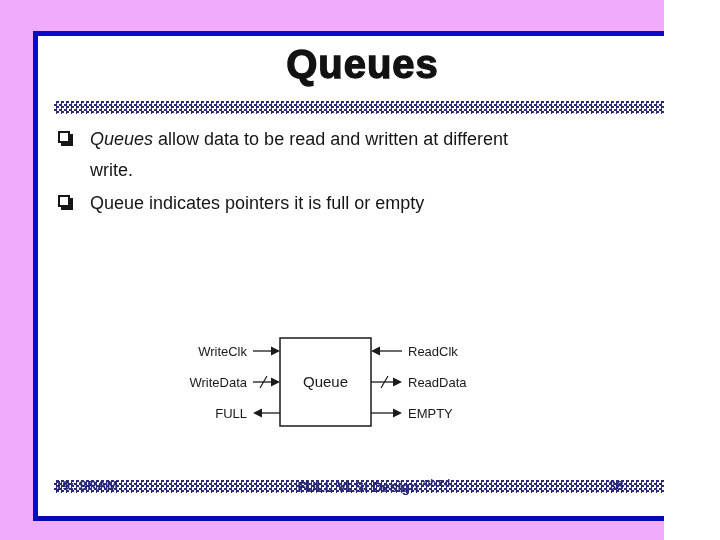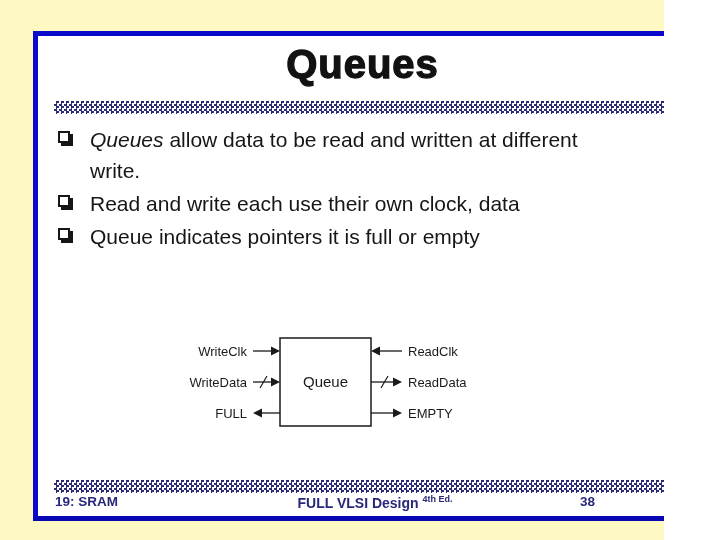--- a/index.html
+++ b/index.html
@@ -3,21 +3,21 @@
 <meta charset="utf-8">
 <style>
   * { margin: 0; padding: 0; box-sizing: border-box; }
   html, body { background: #ffffff; }
   body { font-family: "Liberation Sans", sans-serif; }
 
   .canvas {
     position: relative;
     width: 664px;
     height: 540px;
-    background: #fef9c3;
+    background: #f0abfc;
     overflow: hidden;
   }
 
   .slide {
     position: absolute;
     left: 33px; top: 31px;
     width: 658px; height: 490px;
     background: #ffffff;
     border: 5px solid #0a0acc;
     border-bottom-color: #0707b4;
@@ -45,21 +45,21 @@
     background-size: 5px 5px;
   }
   .hatch-top { top: 101px; }
   .hatch-bottom { top: 480px; }
 
   .bullets {
     position: absolute;
     left: 58px; top: 124px;
     width: 600px;
     list-style: none;
-    font-size: 21px;
+    font-size: 18px;
     line-height: 31px;
     color: #161616;
   }
   .bullets li {
     position: relative;
     padding-left: 32px;
     margin-bottom: 2px;
   }
   .bullet-sq {
     position: absolute;
@@ -83,47 +83,47 @@
     fill: #1a1a1a;
   }
   .box-label {
     font-family: "Liberation Sans", sans-serif;
     font-size: 15px;
     fill: #1a1a1a;
   }
 
   .footer-left, .footer-center, .footer-right {
     position: absolute;
-    top: 494px;
+    top: 478px;
     font-size: 13.5px;
     font-weight: bold;
     color: #28287a;
   }
   .footer-left { left: 55px; }
   .footer-center { left: 150px; width: 450px; text-align: center; font-size: 14px; }
   .footer-center sup { font-size: 9px; font-weight: bold; margin-top: 32px; }
-  .footer-right { left: 580px; width: 72px; text-align: left; }
+  .footer-right { left: 580px; width: 72px; text-align: center; }
 </style>
 </head>
 <body>
 
 <div class="canvas">
   <div class="slide"></div>
 
   <div class="title">Queues</div>
 
   <div class="hatch hatch-top"></div>
 
   <ul class="bullets">
     <li>
       <span class="bullet-sq"></span><span class="ital">Queues</span><span> allow data to be read and written at different</span><br>
       <span>write.</span>
     </li>
     <li>
-      <span class="bullet-sq"></span><span>Read and write each use their own clock, data</span>
+      <span class="bullet-sq"></span>
     </li>
     <li>
       <span class="bullet-sq"></span><span>Queue indicates pointers it is full or empty</span>
     </li>
   </ul>
 
   <div class="diagram">
     <svg width="330" height="104" viewBox="0 0 330 104">
 
       <rect x="130" y="6" width="91" height="88" fill="#ffffff" stroke="#1a1a1a" stroke-width="1.5"></rect>

